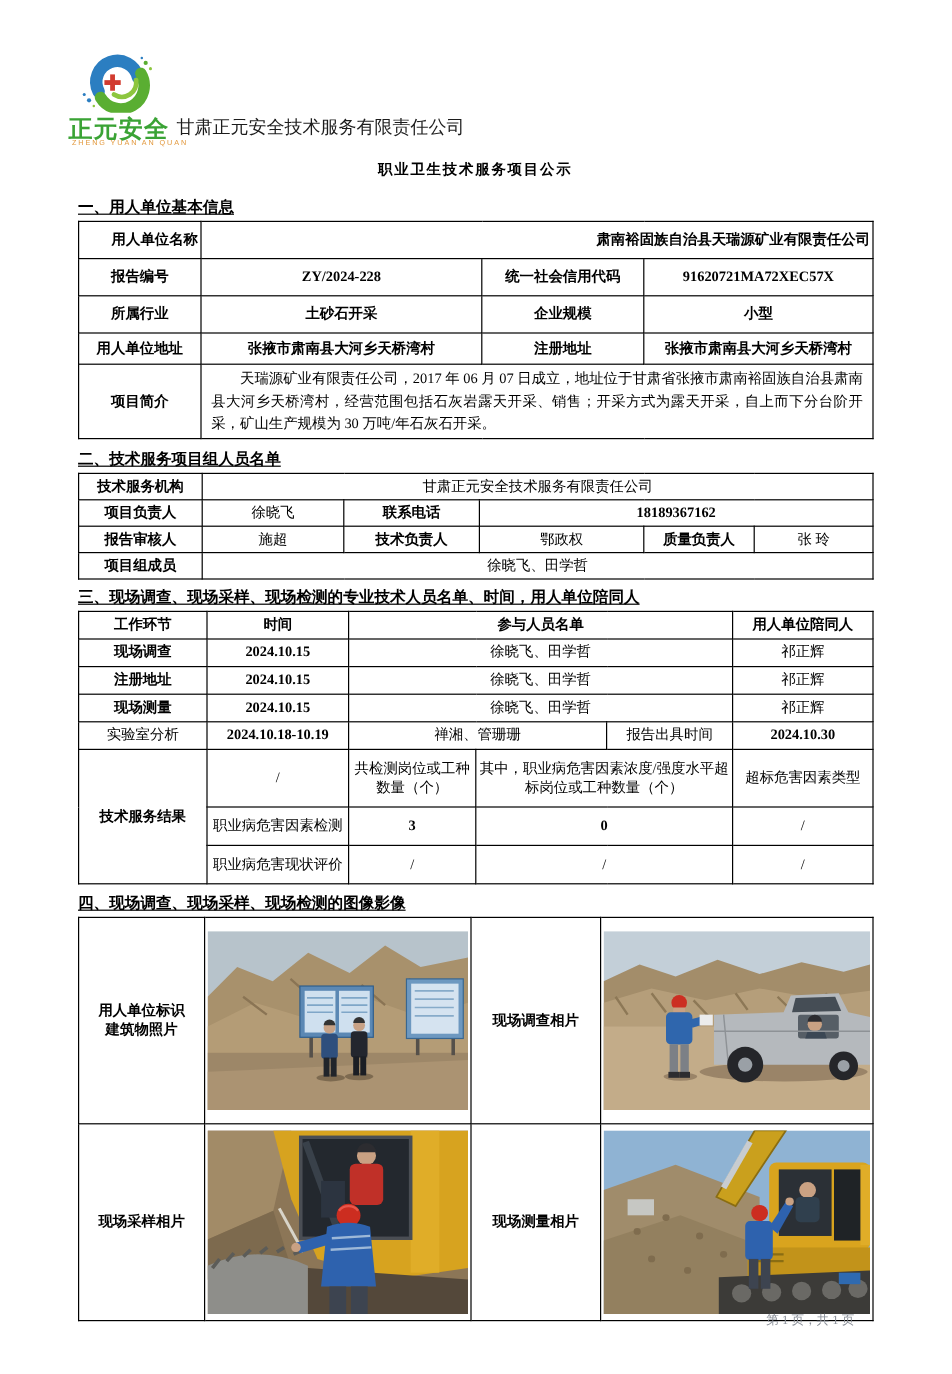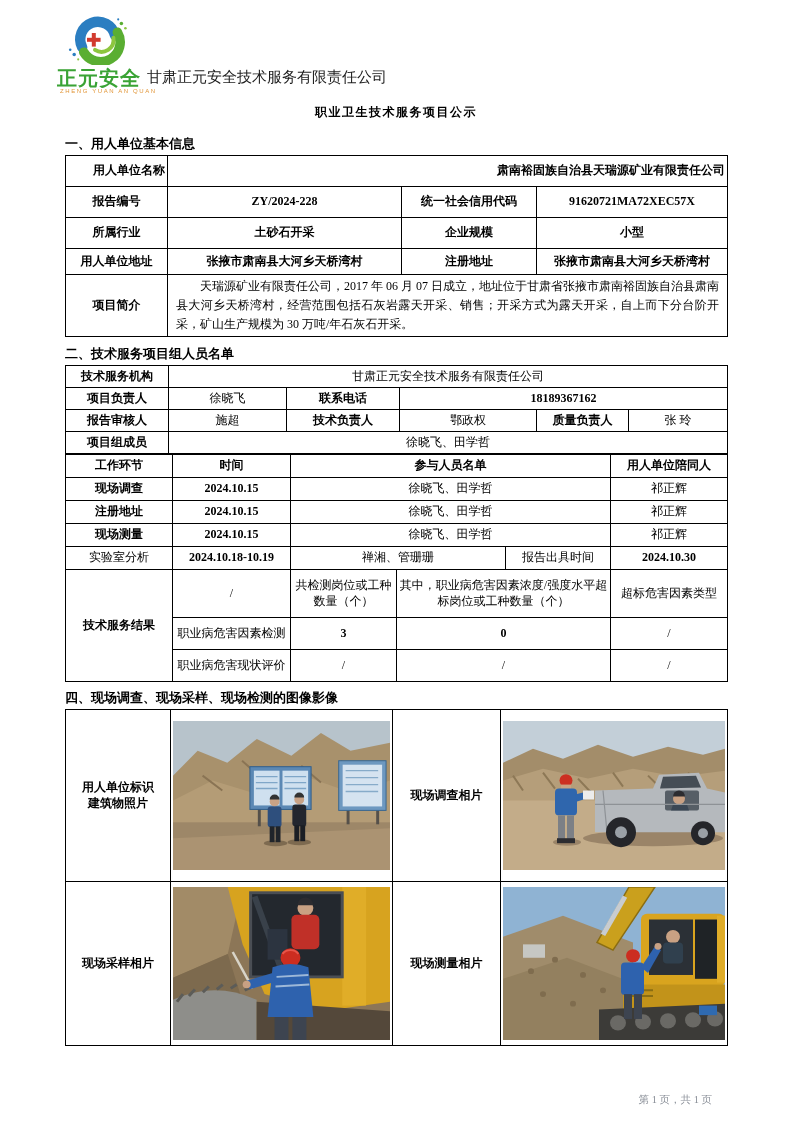--- a/index.html
+++ b/index.html
@@ -1,34 +1,34 @@
 <!DOCTYPE html>
 <html><head>
 <meta charset="utf-8">
 <style>
   * { margin:0; padding:0; box-sizing:border-box; }
   html,body { background:#ffffff; }
   .page {
     width:793px; height:1145px; background:#fff; position:relative; overflow:hidden;
-    padding:15px 66px 0 65px;
+    padding:44px 66px 0 65px;
     font-family:"Liberation Serif","DejaVu Serif",serif; color:#000;
   }
   
   .header { position:relative; height:78px; }
   .logo-graphic { position:absolute; left:-8px; top:-2px; width:84px; height:52px; }
   .logo-wordmark { position:absolute; left:-8px; top:50px; font-size:20px; font-weight:bold;
                    color:#3aa335; letter-spacing:1px; font-family:"Liberation Sans",sans-serif; }
   .logo-subtext  { position:absolute; left:-5px; top:73px; font-size:6px; color:#e2973a;
                    letter-spacing:1.6px; font-family:"Liberation Sans",sans-serif; }
   .company-name  { position:absolute; left:82px; top:53px; font-size:15px; color:#1c1c1c;
                    font-family:"Liberation Sans",sans-serif; }
   
   .doc-title { text-align:center; font-size:12px; font-weight:bold; letter-spacing:1.5px;
                margin-top:6px; line-height:26px; }
-  .sec-h { font-size:13px; font-weight:bold; margin:10px 0 3px; line-height:17px; }
+  .sec-h { font-size:13px; font-weight:bold; margin:10px 0 3px; line-height:17px;text-decoration:underline; }
   .sec-h.s2 { margin-top:8px; }
   .sec-h.s3 { margin-top:6px; }
   .sec-h.s4 { margin-top:7px; }
   
   table { width:100%; border-collapse:collapse; table-layout:fixed; }
   td { border:1px solid #000; text-align:center; vertical-align:middle;
        font-size:12px; line-height:1.3; padding:1px 2px; overflow:hidden; word-break:break-all; }
   table { border:1.5px solid #000; }
   .lbl { font-weight:bold; }
   .vb  { font-weight:bold;margin-top:24px; }
@@ -144,20 +144,21 @@
       <td class="lbl">质量负责人</td>
       <td>张 玲</td>
     </tr>
     <tr>
       <td class="lbl">项目组成员</td>
       <td colspan="5">徐晓飞、田学哲</td>
     </tr>
   </tbody>
     </table>
 
+  <div class="sec-h s3">三、现场调查、现场采样、现场检测的专业技术人员名单、时间，用人单位陪同人</div>
   <table class="t3">
     <colgroup>
         <col style="width:107px">
         <col style="width:118px">
         <col style="width:106px">
         <col style="width:109px">
         <col style="width:105px">
         <col style="width:117px">
       </colgroup>
     <tbody>

